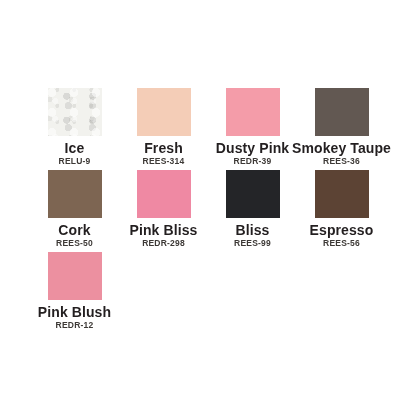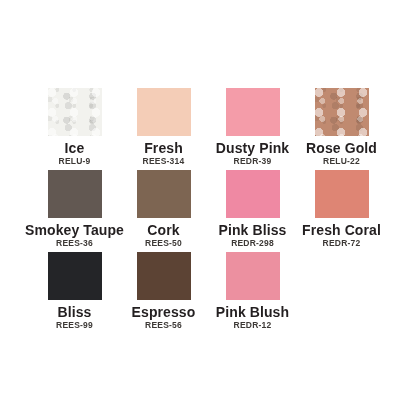--- a/index.html
+++ b/index.html
@@ -96,53 +96,39 @@
         <div class="swatch-code">REES-314</div>
       </div>
       <div class="swatch-cell">
         <div class="swatch-chip" style="background: rgb(244, 156, 169);">
           <div class="grain"></div>
         </div>
         <div class="swatch-name">Dusty Pink</div>
         <div class="swatch-code">REDR-39</div>
       </div>
       <div class="swatch-cell">
-        <div class="swatch-chip textured" style="background: rgb(192, 138, 112);">
-          <div class="grain"></div>
-        </div>
-        <div class="swatch-name">Rose Gold</div>
-        <div class="swatch-code">RELU-22</div>
-      </div>
-      <div class="swatch-cell">
         <div class="swatch-chip" style="background: rgb(98, 88, 82);">
           <div class="grain"></div>
         </div>
         <div class="swatch-name">Smokey Taupe</div>
         <div class="swatch-code">REES-36</div>
       </div>
       <div class="swatch-cell">
         <div class="swatch-chip" style="background: rgb(125, 101, 82);">
           <div class="grain"></div>
         </div>
         <div class="swatch-name">Cork</div>
         <div class="swatch-code">REES-50</div>
       </div>
       <div class="swatch-cell">
         <div class="swatch-chip" style="background: rgb(239, 137, 163);">
           <div class="grain"></div>
         </div>
         <div class="swatch-name">Pink Bliss</div>
         <div class="swatch-code">REDR-298</div>
-      </div>
-      <div class="swatch-cell">
-        <div class="swatch-chip" style="background: rgb(222, 133, 116);">
-          <div class="grain"></div>
-        </div>
-        <div class="swatch-name">Fresh Coral</div>
-        <div class="swatch-code">REDR-72</div>
       </div>
       <div class="swatch-cell">
         <div class="swatch-chip" style="background: rgb(36, 37, 40);">
           <div class="grain"></div>
         </div>
         <div class="swatch-name">Bliss</div>
         <div class="swatch-code">REES-99</div>
       </div>
       <div class="swatch-cell">
         <div class="swatch-chip" style="background: rgb(92, 67, 52);">

